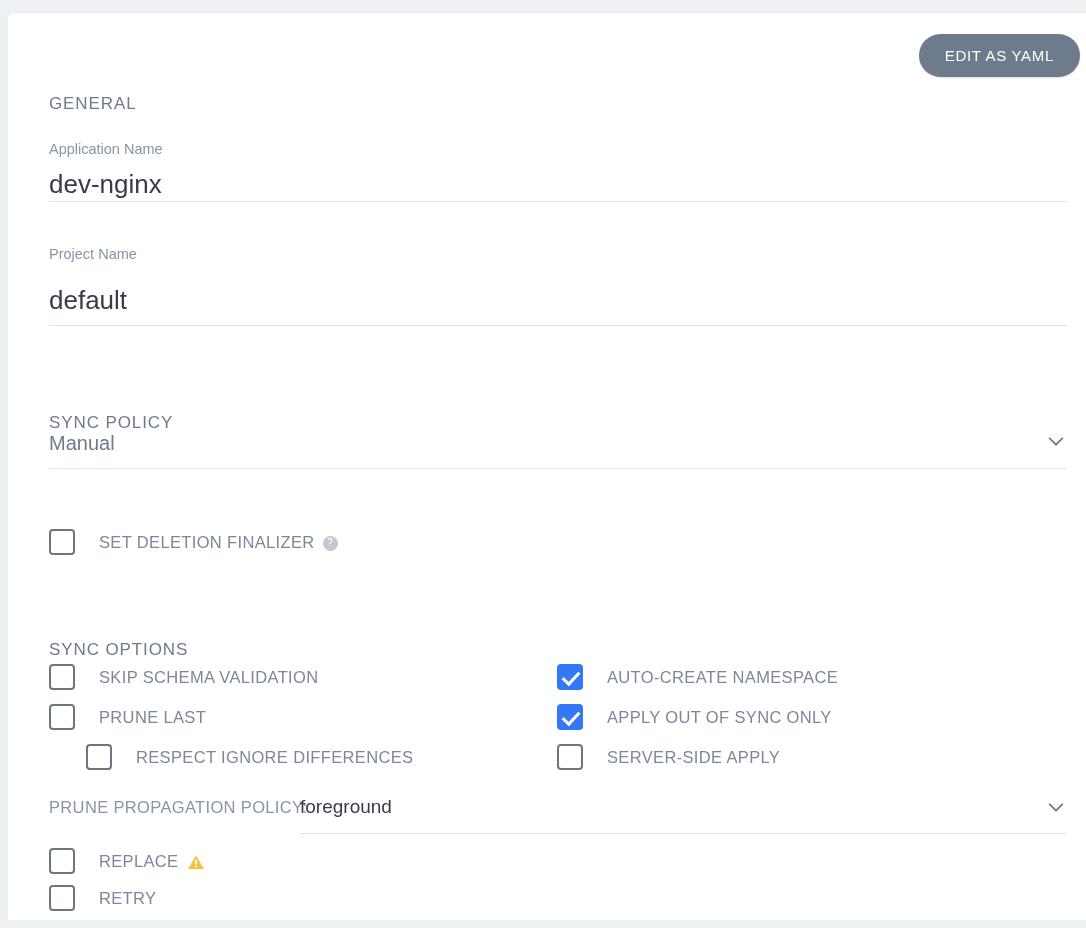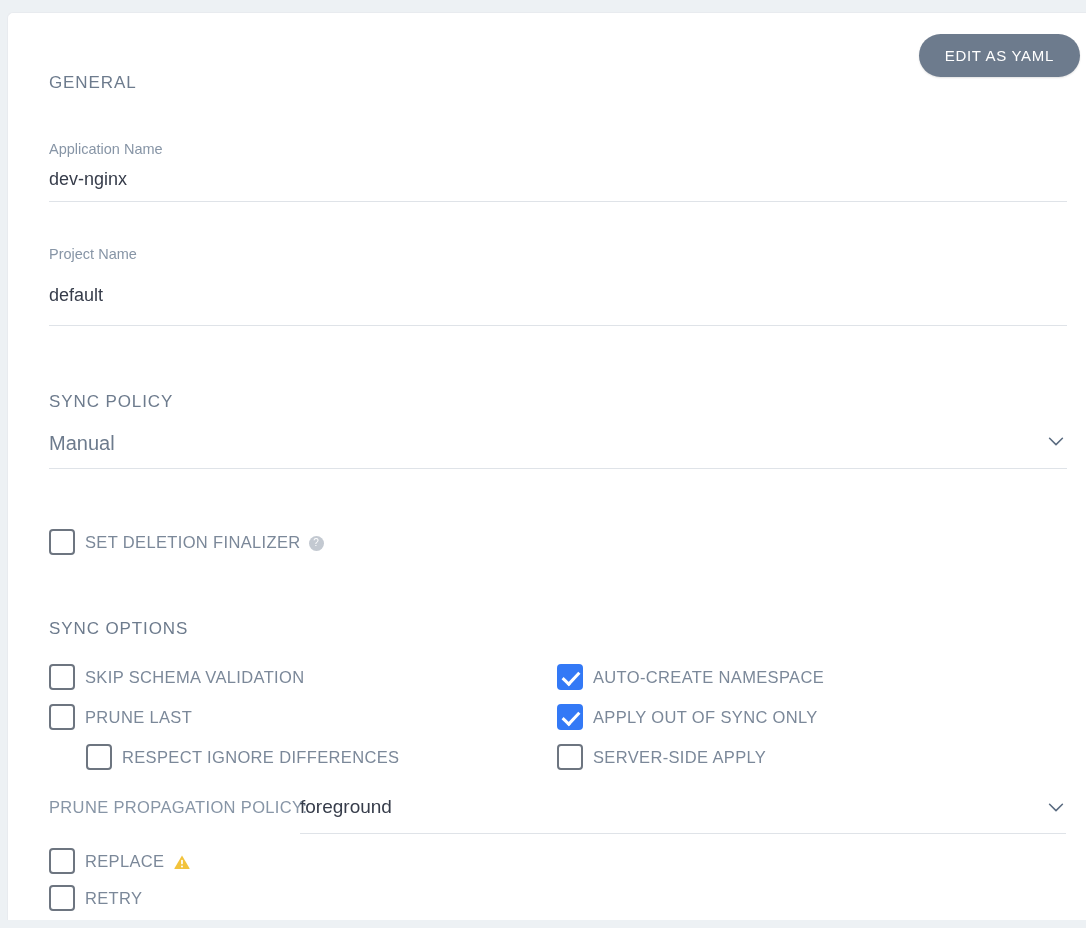--- a/index.html
+++ b/index.html
@@ -63,32 +63,33 @@
     justify-content: center;
     box-shadow: 0 1px 2px rgba(0,0,0,0.12);
   }
 
   
   .section-title {
     position: absolute;
     color: #6d7b8d;
     font-size: 17px;
     letter-spacing: 0.9px;
+    margin-top: 21px;
   }
 
   .field-label {
     position: absolute;
     color: #8795a6;
     font-size: 14.5px;
   }
 
   .field-value {
     position: absolute;
     color: #363c4a;
-    font-size: 18px;
+    font-size: 26px;
   }
 
   .field-underline {
     position: absolute;
     height: 1px;
     background: #dfe3e8;
   }
 
   .select-value {
     position: absolute;
@@ -133,21 +134,21 @@
     width: 7px;
     height: 14px;
     border: solid #ffffff;
     border-width: 0 3px 3px 0;
     transform: rotate(43deg);
   }
   .cblabel {
     color: #7b8899;
     font-size: 16.5px;
     letter-spacing: 0.35px;
-    margin-left: 10px;
+    margin-left: 24px;
     white-space: nowrap;
   }
 
   
   .help-icon {
     display: inline-flex;
     align-items: center;
     justify-content: center;
     width: 15px;
     height: 15px;

